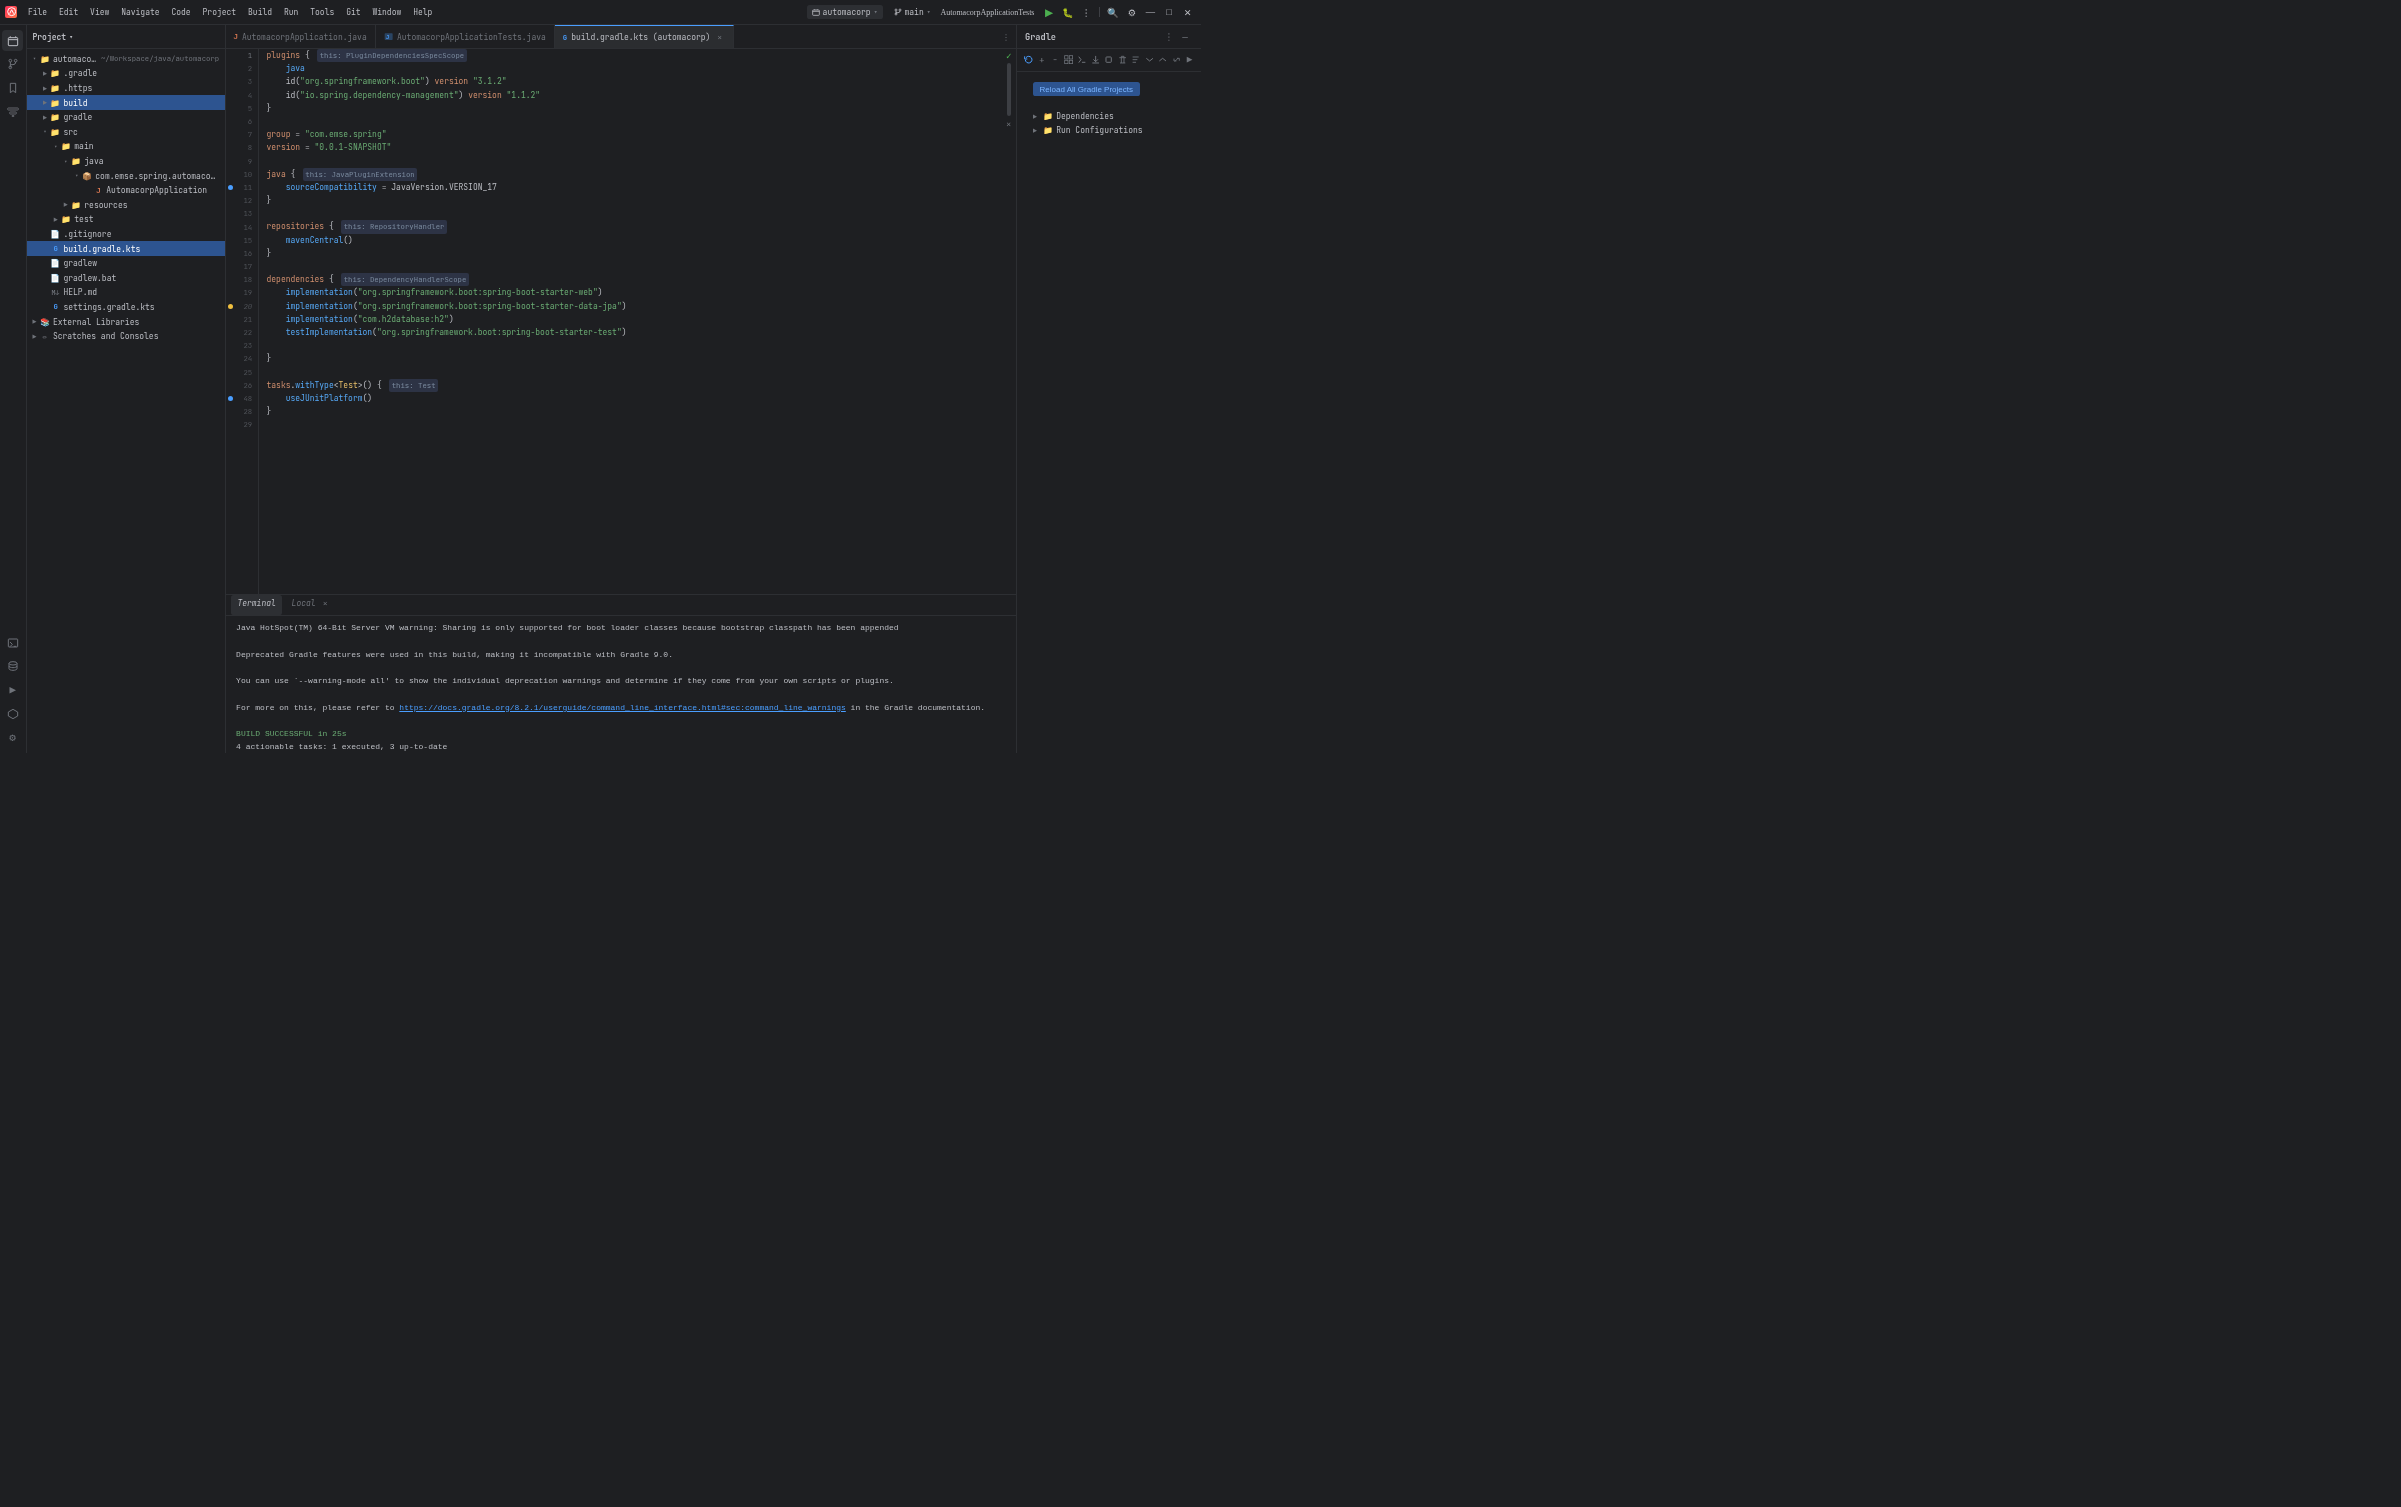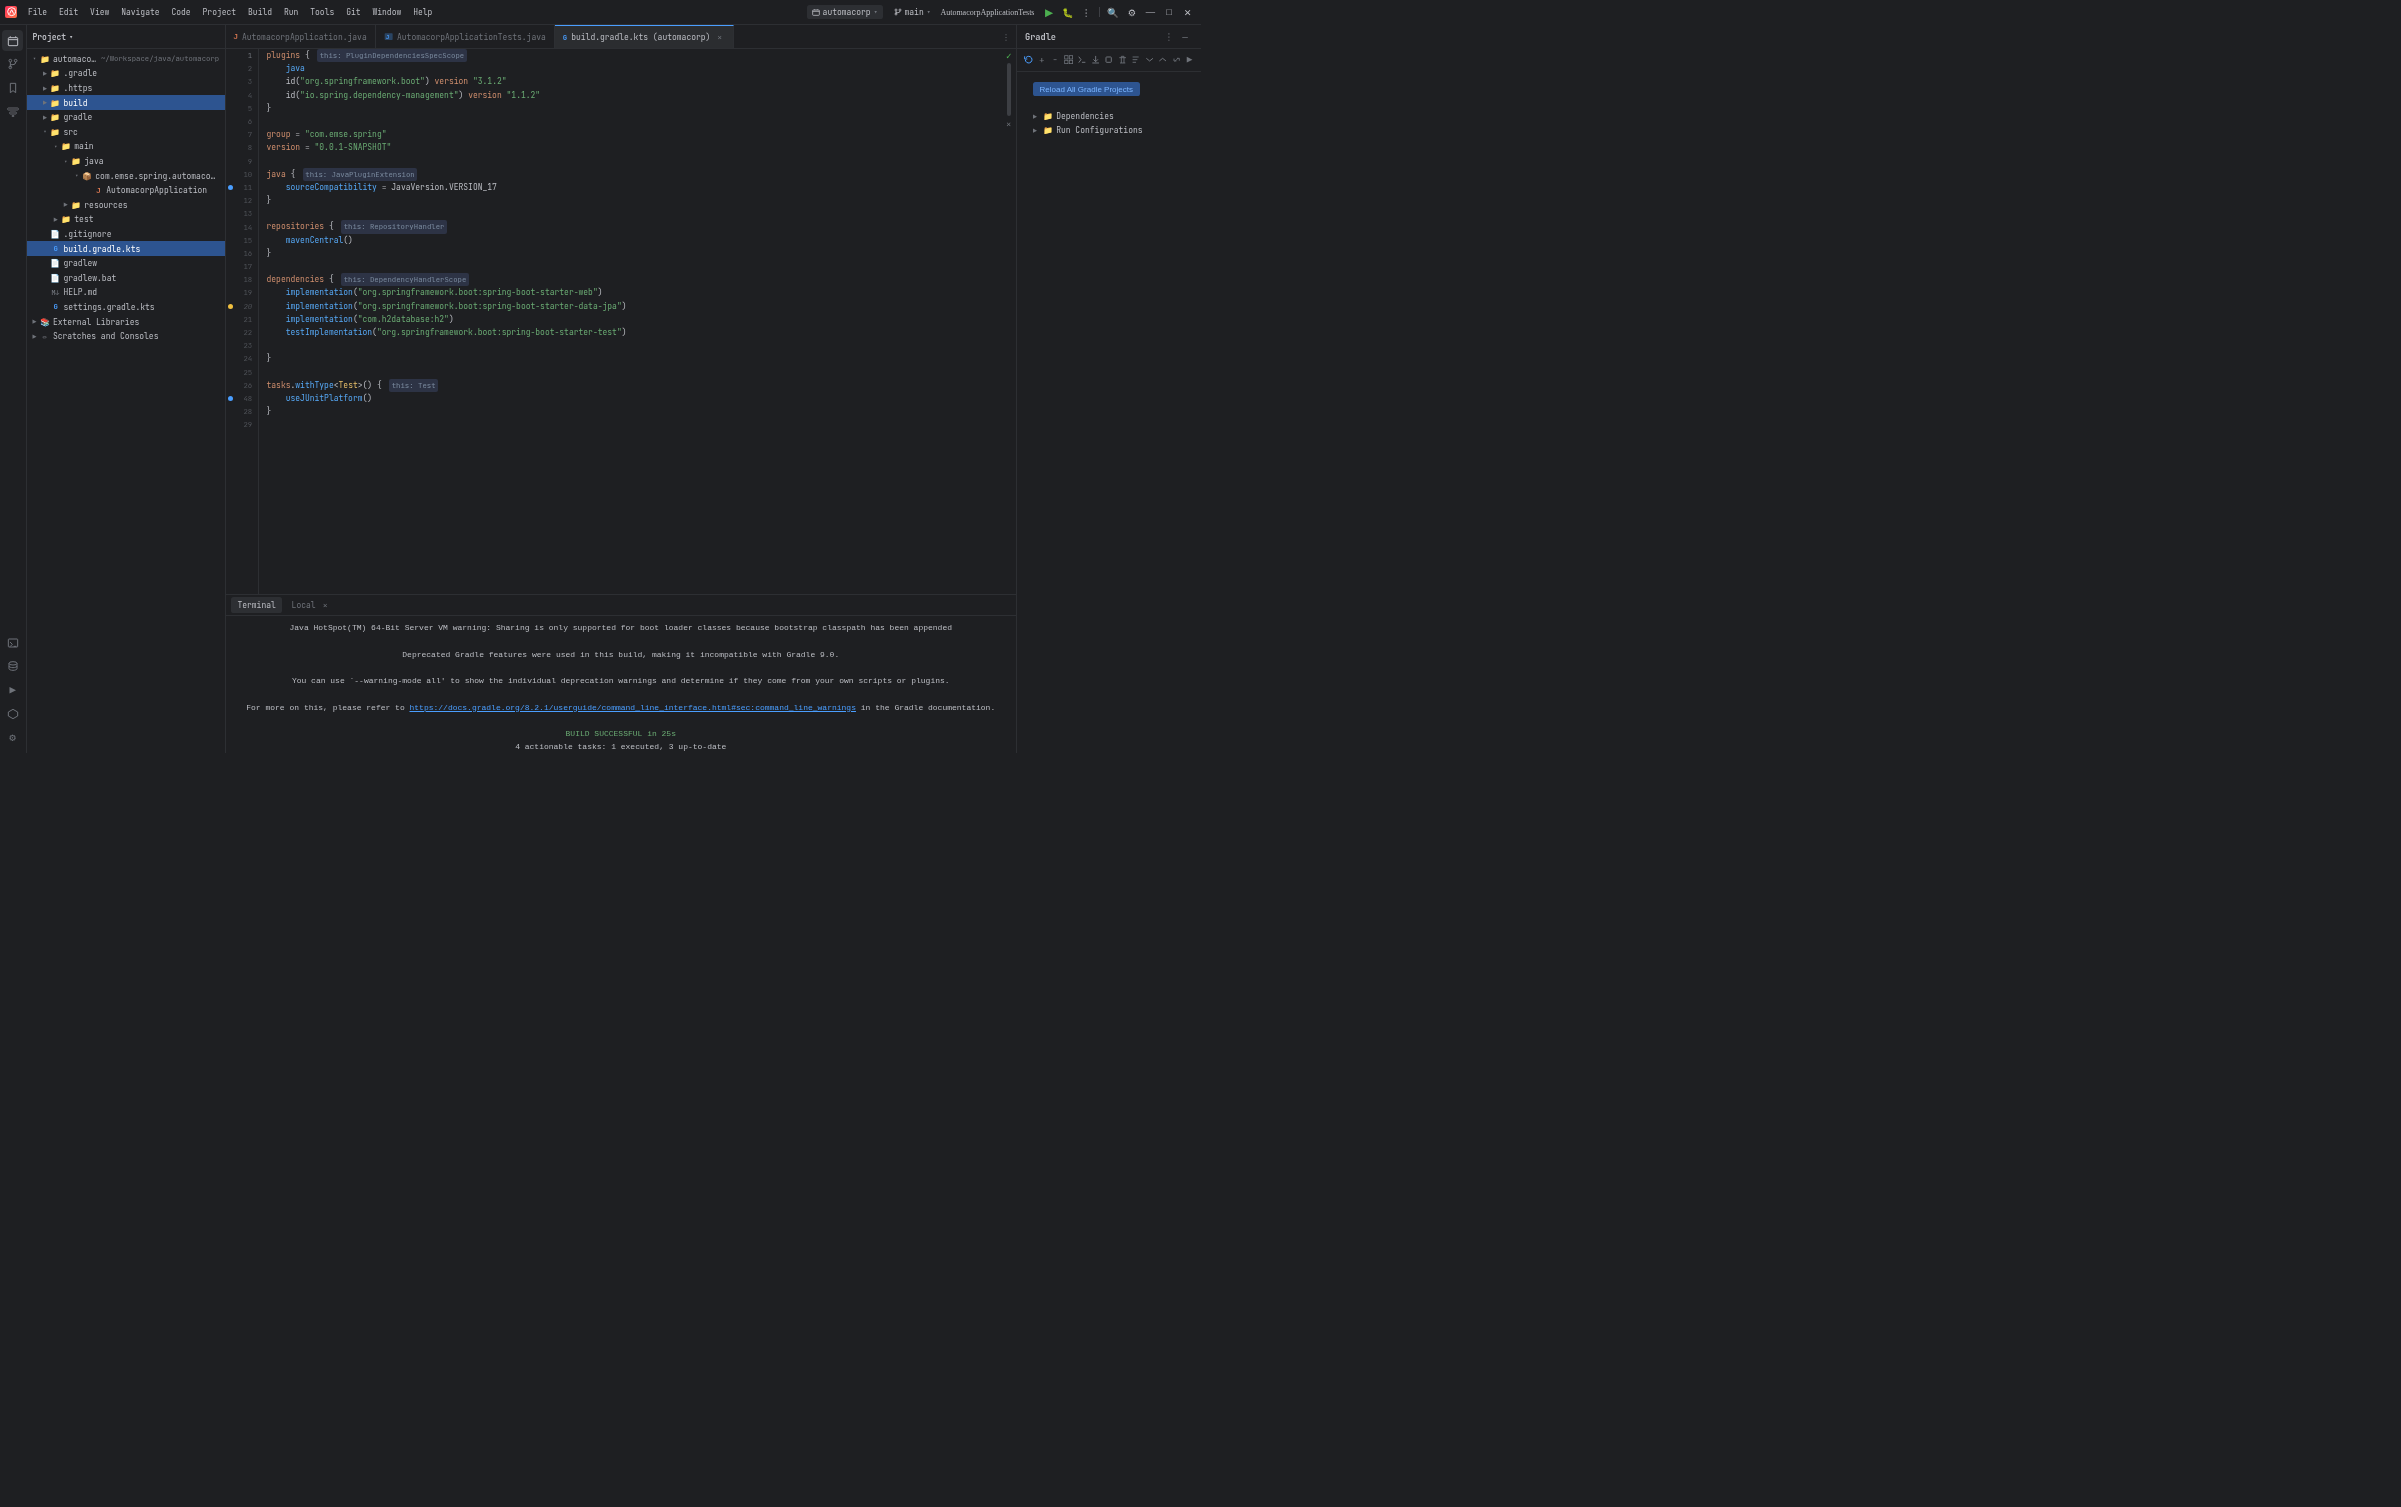--- a/index.html
+++ b/index.html
@@ -377,25 +377,25 @@
     .bottom-panel {
       height: 159px;
       background: #1e1f22;
       border-top: 0.7px solid #2d2f33;
       display: flex;
       flex-direction: column;
       flex-shrink: 0;
     }
     .bottom-tabs {
       display: flex;
-      align-items: center;
       height: 21px;
       border-bottom: 0.7px solid #2d2f33;
       padding: 0 5.3px;
       gap: 2.6px;
+      font-style: italic;
     }
     .bottom-tab {
       padding: 2.6px 6.6px;
       font-size: 8px;
       cursor: pointer;
       color: #6f737a;
       border-radius: 2.6px;
     }
     .bottom-tab.active { color: #bcbec4; background: #2d2f33; }
     .bottom-tab-close {
@@ -409,21 +409,20 @@
       padding: 5.3px 10.6px;
       font-size: 8px;
       font-family: 'Consolas', 'Courier New', monospace;
       color: #bcbec4;
       background: #1e1f22;
     }
     .terminal-line {
       line-height: 13.2px;
       white-space: pre-wrap;
       word-break: break-all;
-      text-align: center;
     }
     .terminal-link { color: #4a9eff; text-decoration: underline; }
     .terminal-success { color: #6aab73; }
   </style>
 </head>
 <body>
 
 <div class="title-bar">
   <div class="title-bar-left">
     <div class="title-bar-logo">

